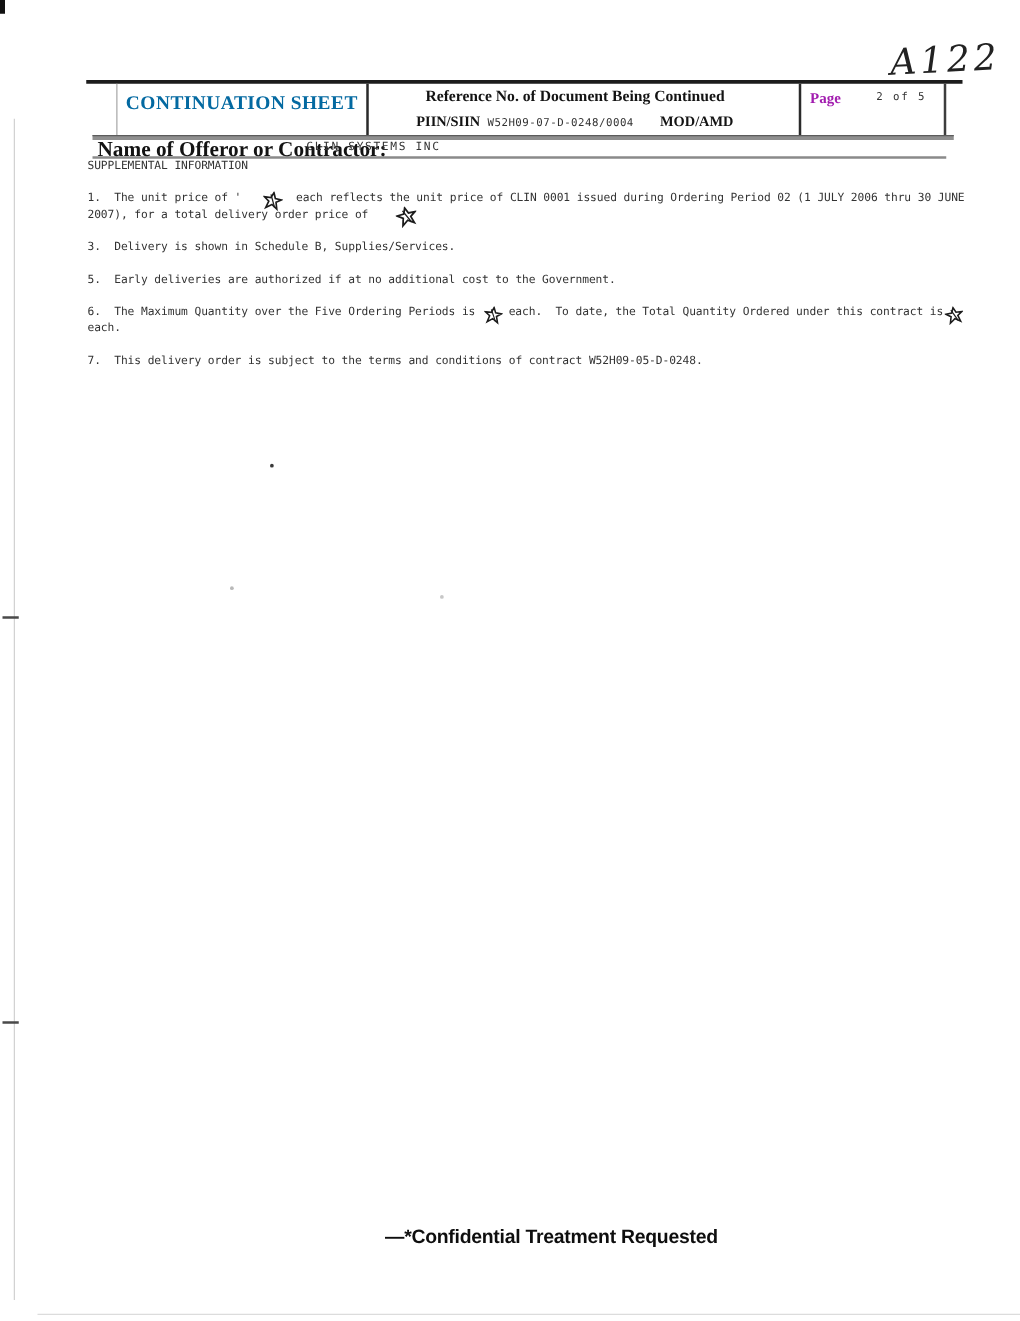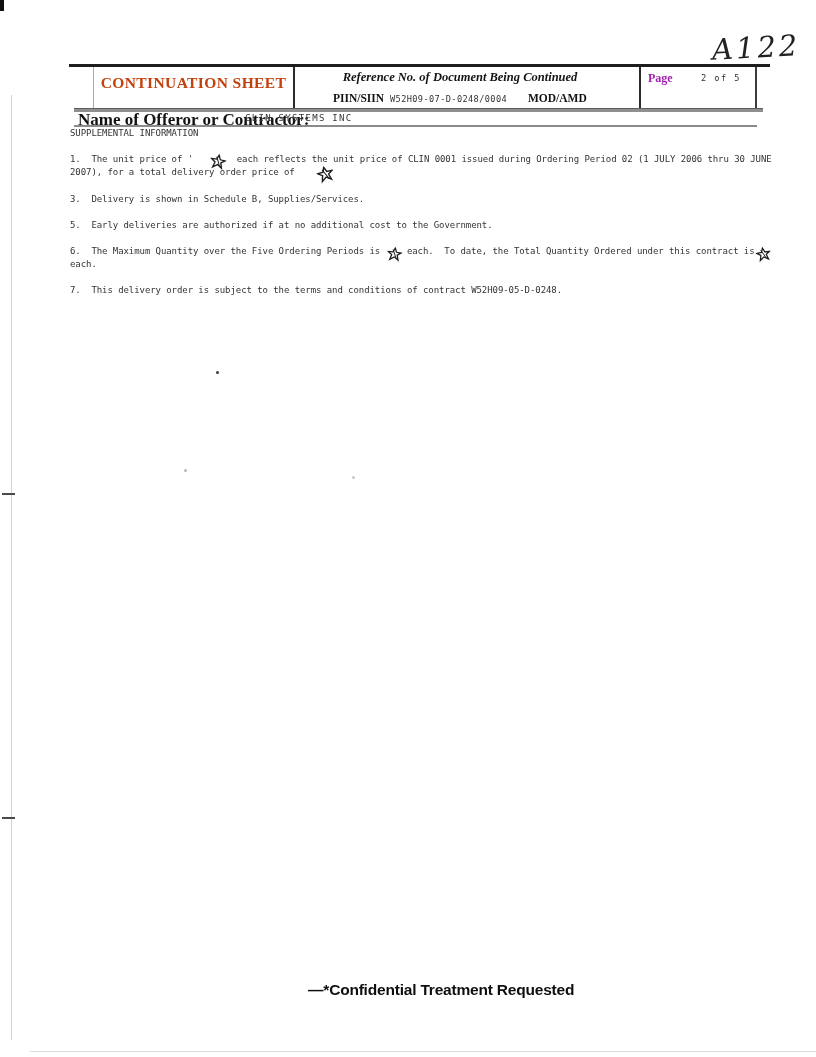--- a/index.html
+++ b/index.html
@@ -36,25 +36,25 @@
   .name-rule  { left:74px;  top:125px; width:683px; height:2px; background:#8a8a8a; }
   .vline { position:absolute; top:67px; height:41px; }
   .v-left  { left:93px;  width:1px; background:#a9a9a9; }
   .v1      { left:293px; width:2px; background:#2a2a2a; }
   .v2      { left:639px; width:2px; background:#2a2a2a; }
   .v-right { left:755px; width:2px; background:#3d3d3d; }
 
   
   .cs-title {
     position:absolute; left:94px; top:74px; width:199px; text-align:center;
-    font-weight:bold; font-size:15.5px; letter-spacing:0.4px; color:#c2410c;
+    font-weight:bold; font-size:15.5px; letter-spacing:0.4px; color:#0369a1;
   }
   .ref-label {
     position:absolute; left:295px; top:70px; width:330px; text-align:center;
-    font-weight:bold; font-size:12.5px; color:#131313;font-style:italic;
+    font-weight:bold; font-size:12.5px; color:#131313;
   }
   .piin-label { position:absolute; left:333px; top:92px; font-weight:bold; font-size:11.5px; color:#131313; }
   .piin-value { position:absolute; left:390px; top:94px; font-size:8.6px; letter-spacing:0.4px; color:#333; }
   .modamd     { position:absolute; left:528px; top:92px; font-weight:bold; font-size:11.5px; color:#131313; }
   .page-label { position:absolute; left:648px; top:71px; font-weight:bold; font-size:12px; color:#a21caf; }
   .page-value { position:absolute; left:701px; top:73px; font-size:8.6px; letter-spacing:1.5px; color:#333; }
   .offeror-label { position:absolute; left:78px; top:110px; font-weight:bold; font-size:17px; color:#131313; }
   .offeror-value { position:absolute; left:245px; top:113px; font-size:9px; letter-spacing:1.3px; color:#333; }
 
   

